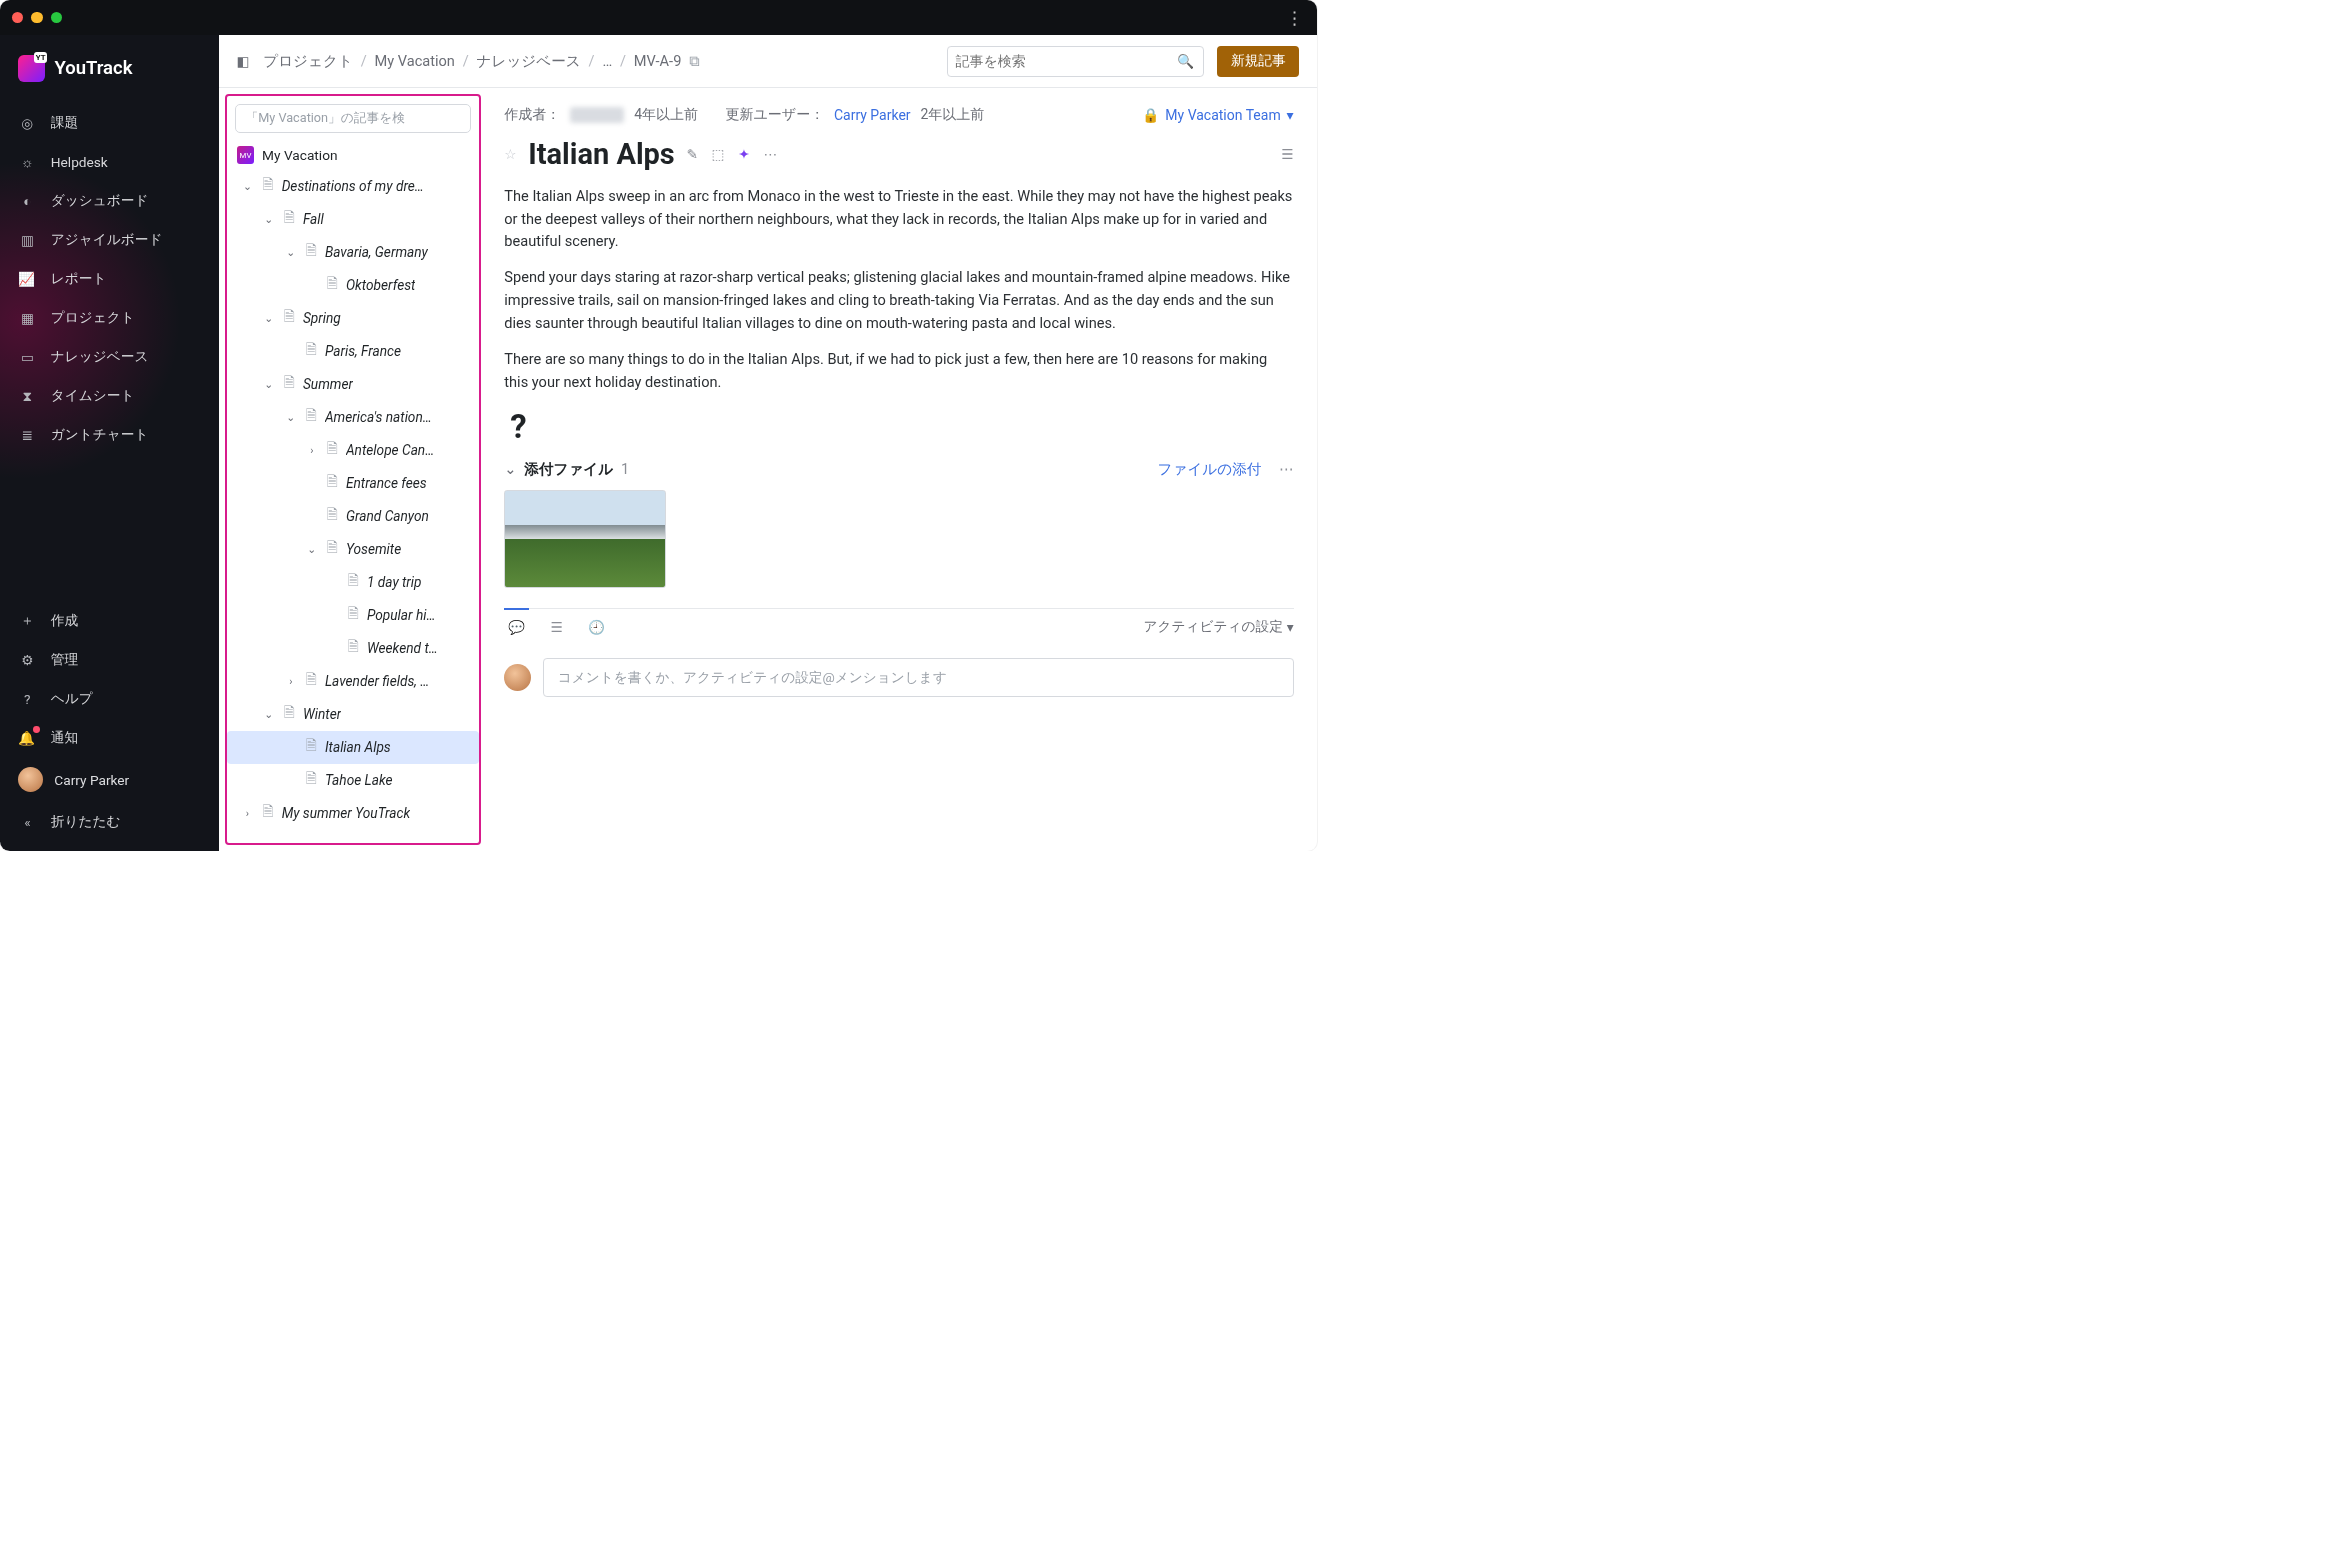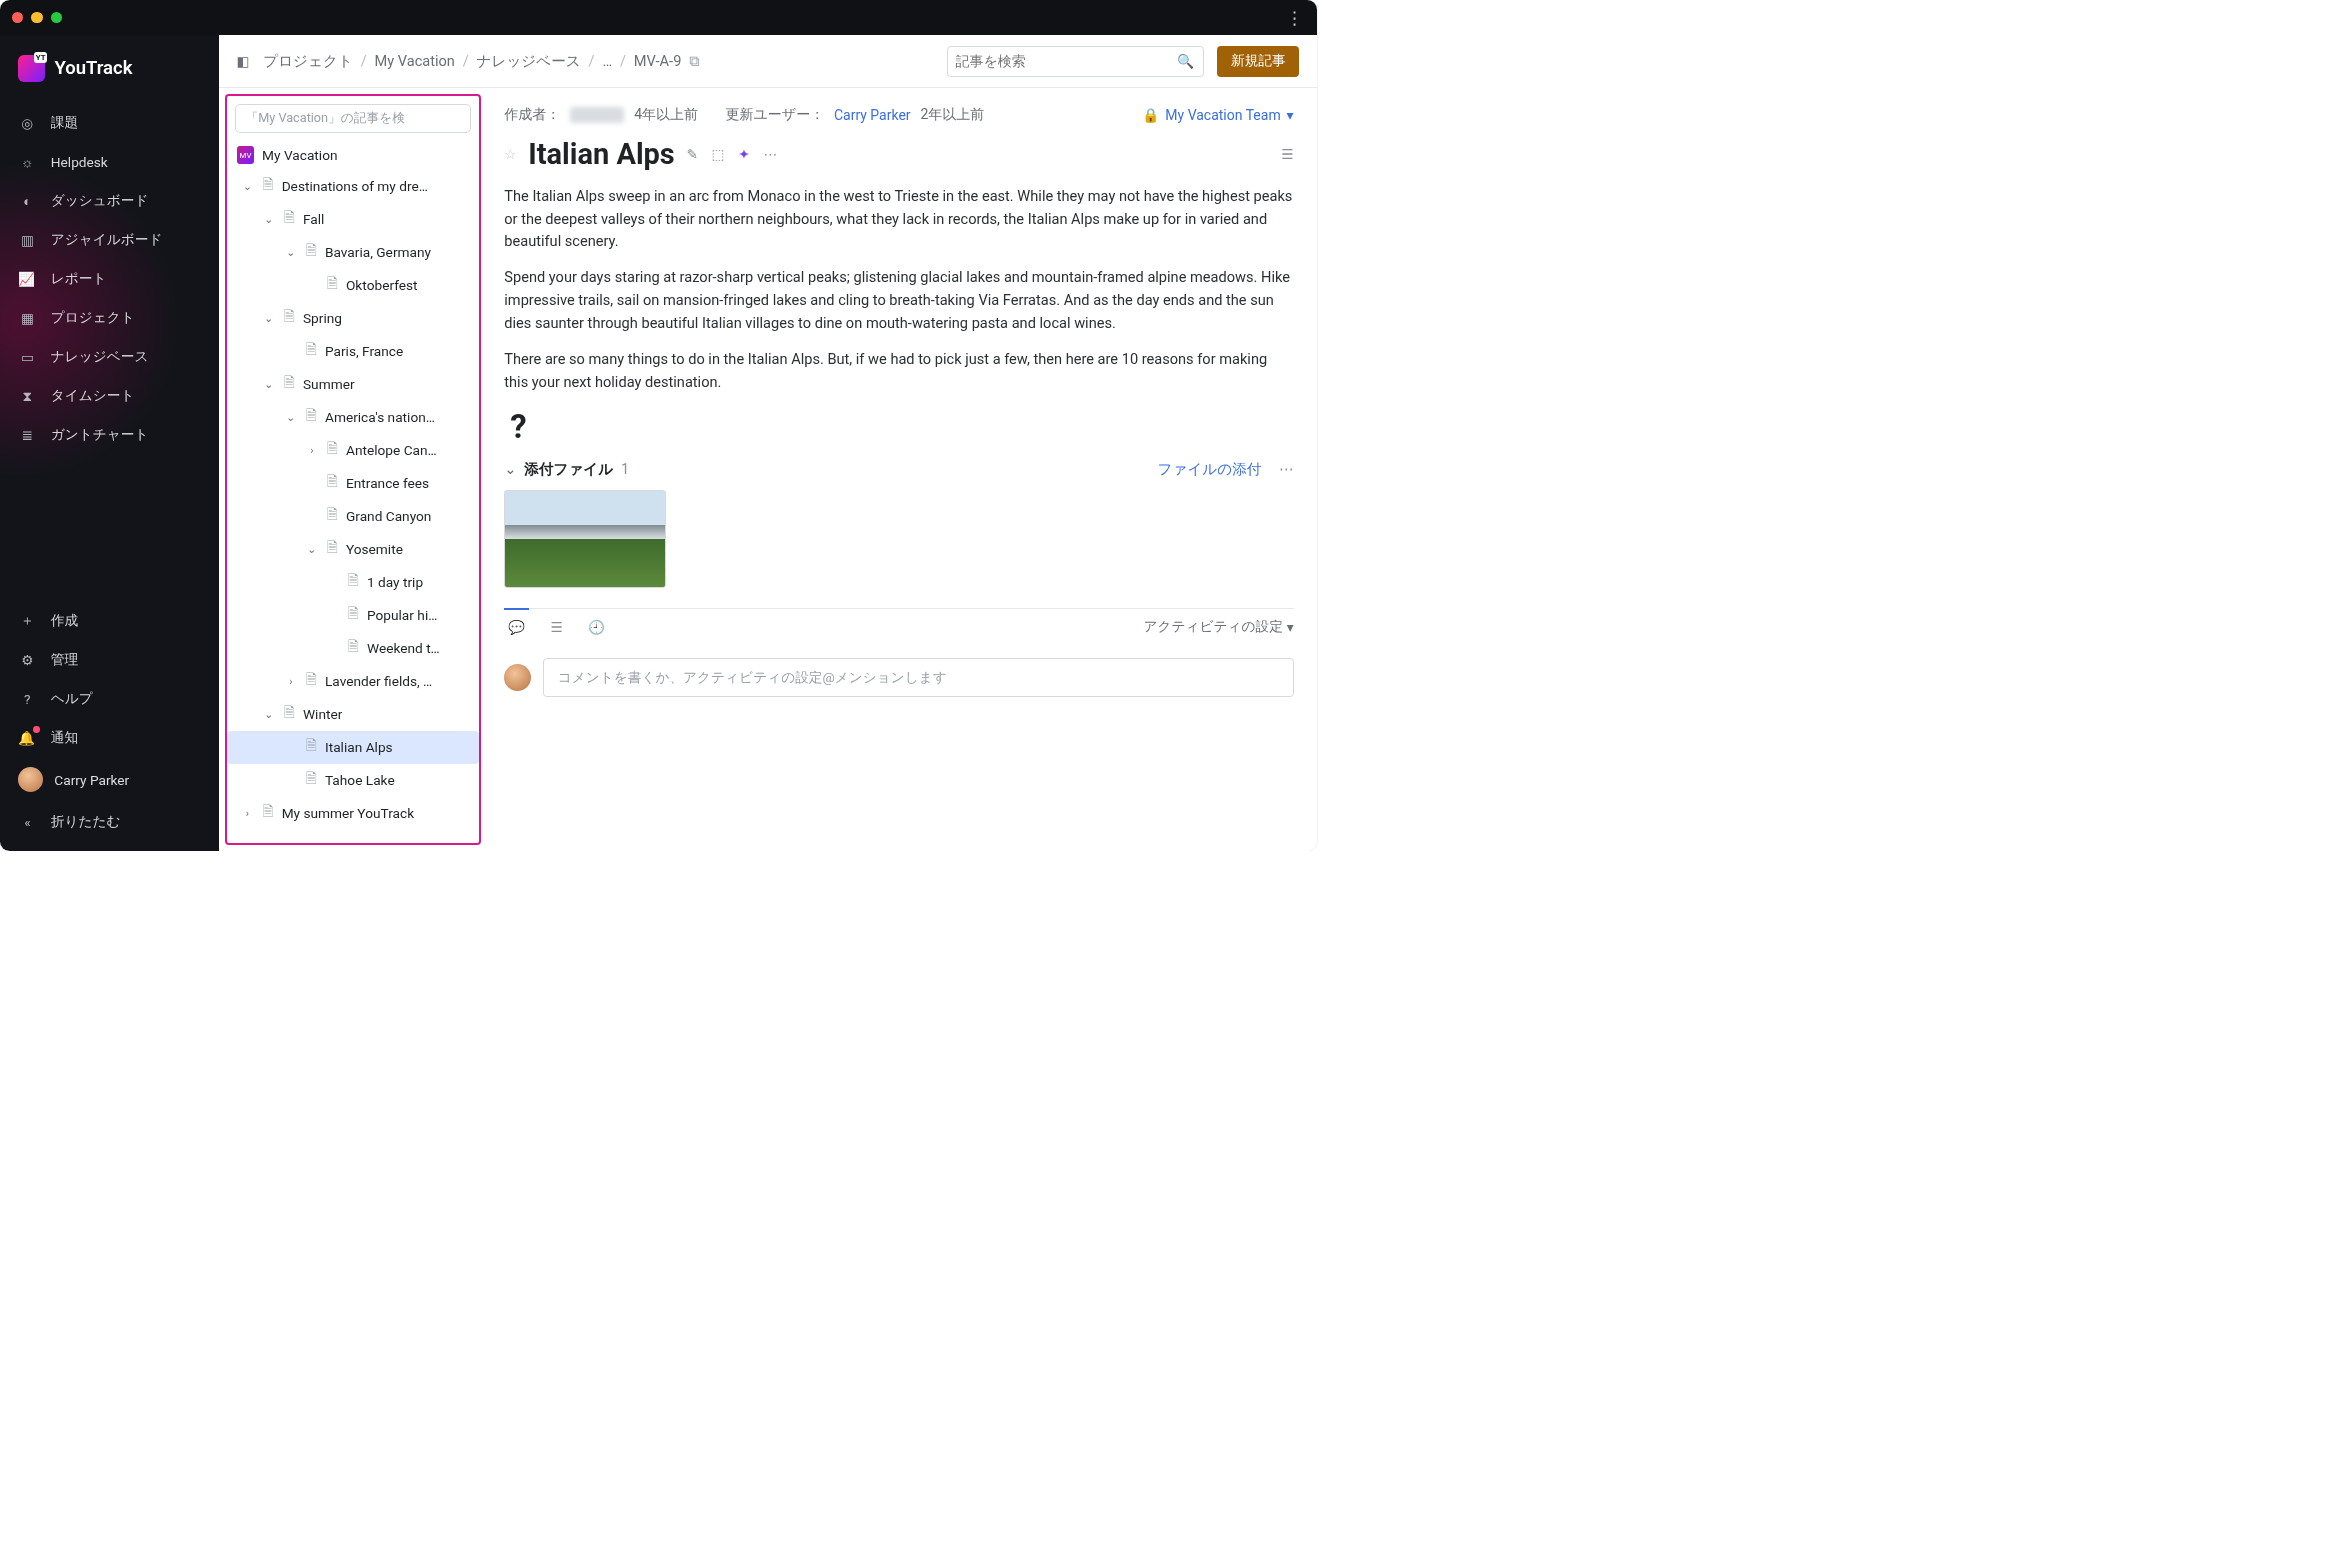--- a/index.html
+++ b/index.html
@@ -36,21 +36,21 @@
 .newbtn { background:#a16207; color:#fff; border:none; border-radius:3.9px; height:31px; padding:0 13.7px; font-size:13.7px; cursor:pointer; }
 .content { flex:1; display:flex; min-height:0; }
 .tree-panel { width: 256px; border:2px solid #d81b8c; border-radius:3.9px; margin: 5.9px 0 5.9px 5.9px; overflow-y:auto; padding-bottom:7.8px; }
 .tree-search { margin:7.8px; border:1px solid #d6d9de; border-radius:5px; height:29px; display:flex; align-items:center; padding:0 9.8px; color:#9aa0a8; font-size:12.7px; }
 .tree-root { display:flex; align-items:center; gap:7.8px; padding:5.9px 9.8px; font-size:13.7px; }
 .proj-badge { width:17.6px; height:17.6px; background:linear-gradient(135deg,#c31b8c,#7a1fff); border-radius:2.9px; font-size:7.8px; color:#fff; display:flex; align-items:center; justify-content:center; }
 .tree-item { display:flex; align-items:center; gap:5.9px; height:33px; font-size:13.7px; color:#1f2326; cursor:pointer; white-space:nowrap; overflow:hidden; }
 .tree-item.selected { background:#dbe7ff; border-radius:3.9px; }
 .tree-item .chev { width:13.7px; color:#6b6e76; font-size:10.7px; text-align:center; }
 .tree-item .doc { color:#9aa0a8; width:15.6px; display:flex; align-items:center; justify-content:center; }
-.tree-item .lbl { overflow:hidden; text-overflow:ellipsis; }
+.tree-item .lbl { overflow:hidden; text-overflow:ellipsis;font-style:italic; }
 .article { flex:1; overflow-y:auto; padding: 17.6px 23.4px 23.4px 23.4px; min-width:0; }
 .meta { display:flex; align-items:center; gap:9.8px; font-size:14px; color:#6b6e76; flex-wrap:wrap; }
 .meta .link { color:#3b6fe0; cursor:pointer; }
 .meta-right { margin-left:auto; display:flex; align-items:center; gap:5.9px; color:#3b6fe0; cursor:pointer; }
 .title-row { display:flex; align-items:center; gap:11.7px; margin-top:13.7px; }
 .title-row h1 { font-size:29px; font-weight:700; }
 .title-actions { display:flex; gap:13.7px; color:#8b8e95; }
 .title-actions span { cursor:pointer; }
 .toc-icon { margin-left:auto; color:#8b8e95; cursor:pointer; }
 .intro { margin-top:15.6px; font-size:18.5px; font-weight:700; line-height:1.4; }

